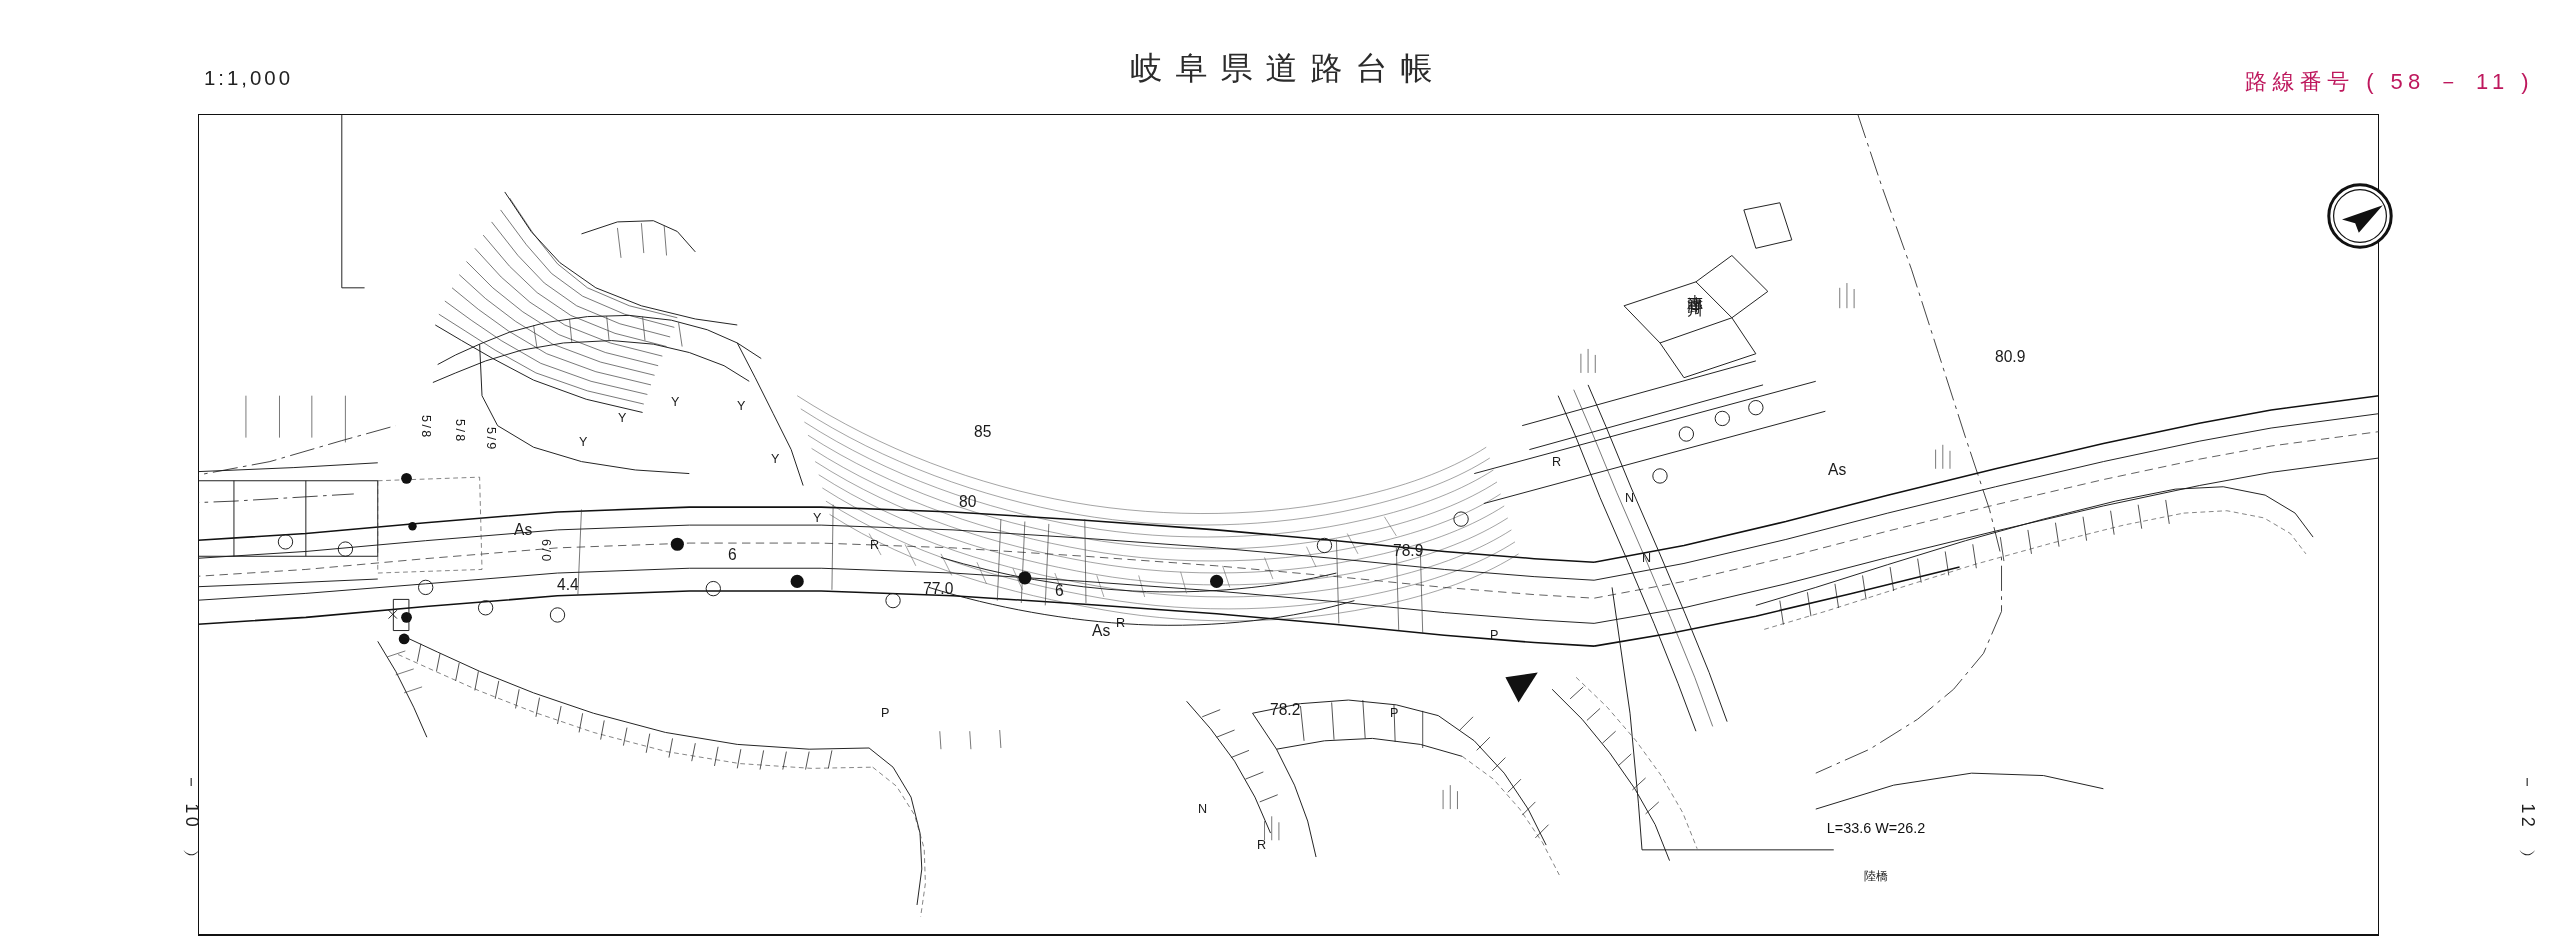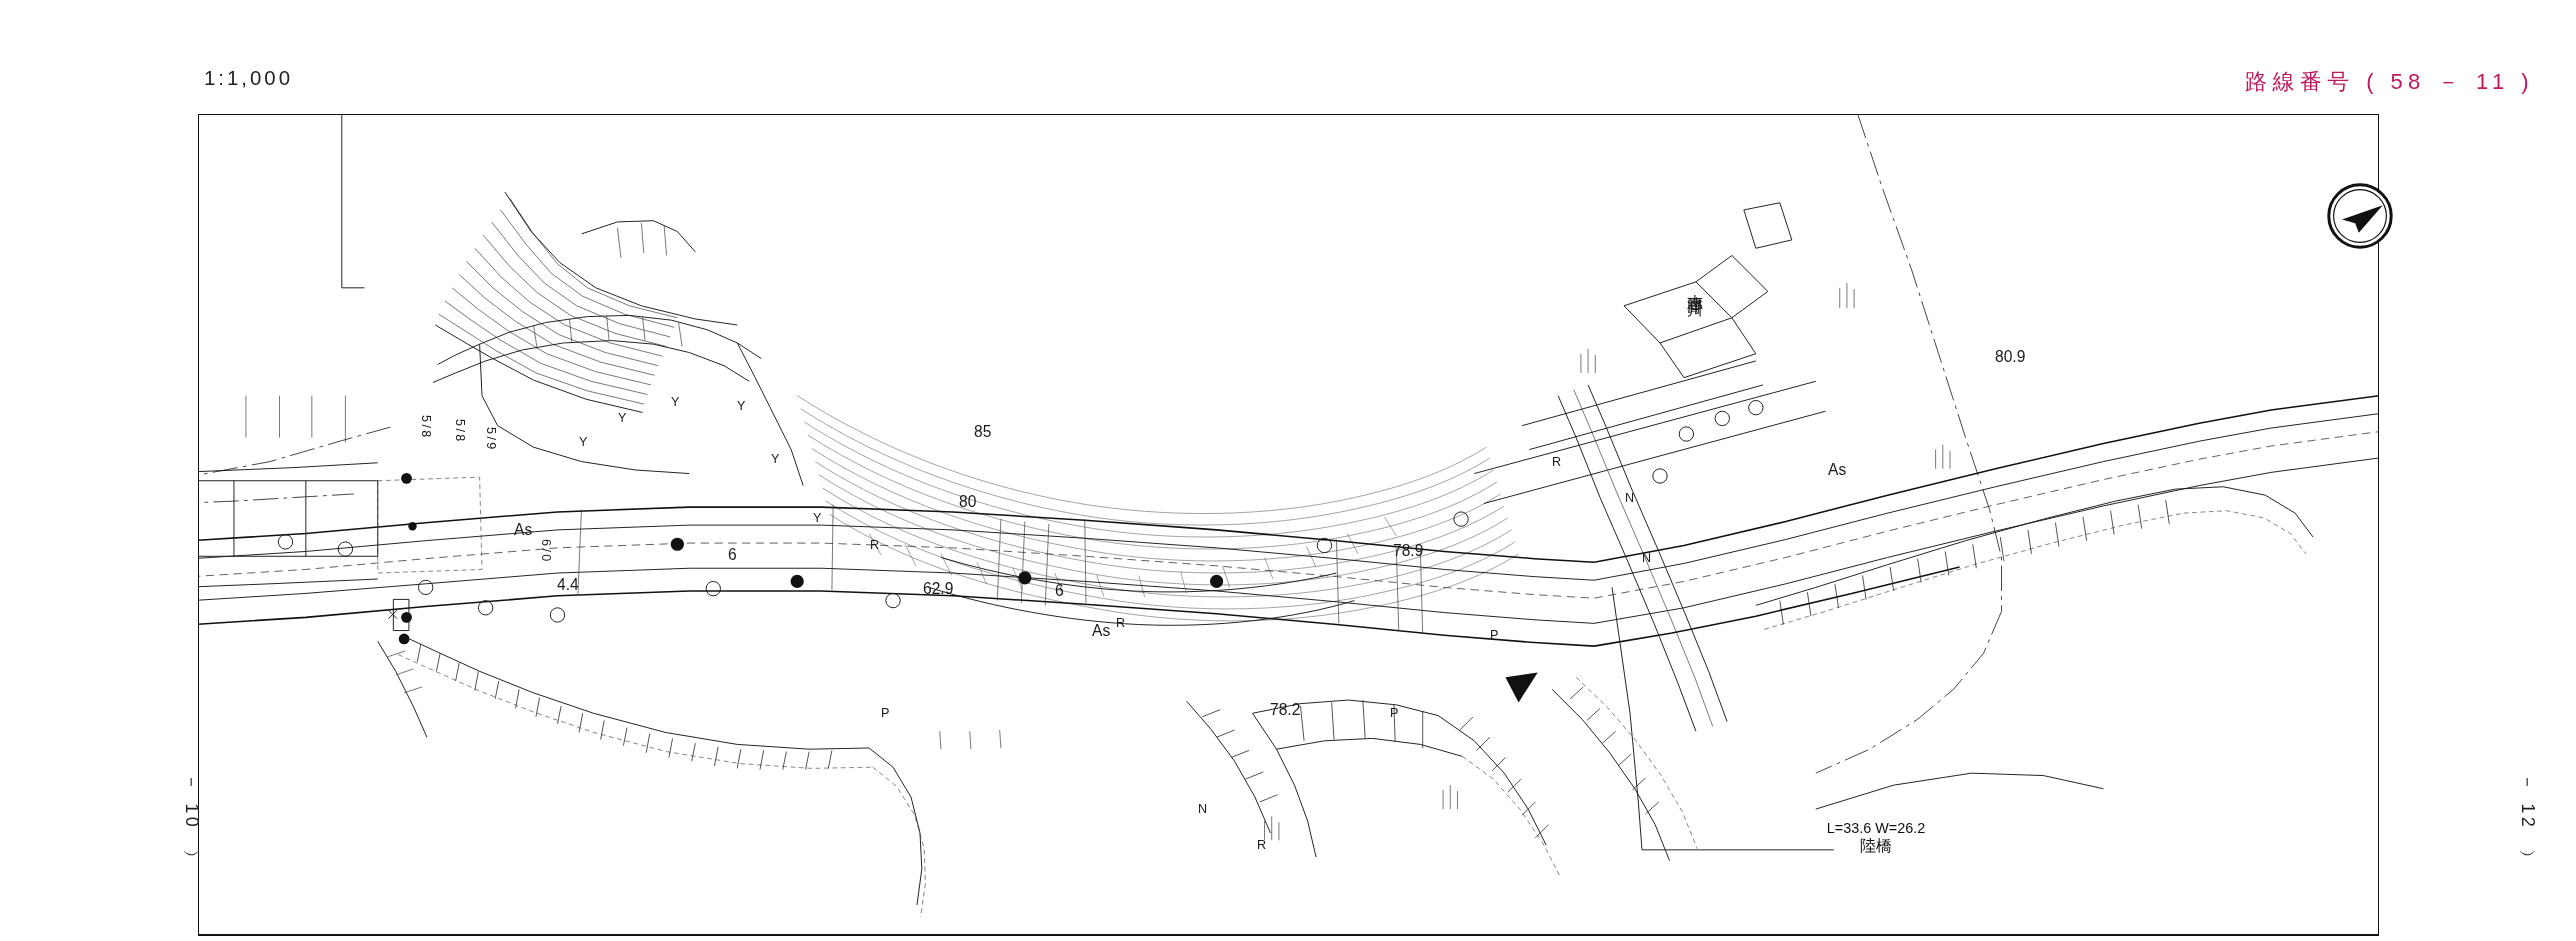--- a/index.html
+++ b/index.html
@@ -116,28 +116,29 @@
     letter-spacing: 2.4px;
   }
 
   .bridge-label {
     position: absolute;
     text-align: center;
     font-size: 14.4px;
     color: #111;
     white-space: nowrap;
   }
-  .bridge-label .sub { display: block; font-size: 16px; }
+  .bridge-label .sub { display: block; font-size: 12px; margin-top: 32px; }
 </style>
 </head>
 <body>
 
 <div id="sheet">
 
   <div class="scale-label">1:1,000</div>
+  <div class="sheet-title">岐阜県道路台帳</div>
   <div class="route-no">路線番号 ( 58 － 11 )</div>
 
   <div class="frame-outer"></div>
   <div class="frame-bottom-line"></div>
 
   <div class="edge-label edge-left">－ 10 ）</div>
   <div class="edge-label edge-right">－ 12 ）</div>
 
   <div class="compass">
     <svg width="84" height="84" viewBox="0 0 140 140">
@@ -355,21 +356,21 @@
 
   <div class="anno vert" style="left:1684px; top:282px;">志津野川</div>
 
   <div class="anno" style="left:1995px; top:348px;text-align:right;">80.9</div>
   <div class="anno" style="left:1393px; top:542px;">78.9</div>
   <div class="anno" style="left:1222px; top:701px;margin-left:48px;">78.2</div>
   <div class="anno" style="left:557px; top:576px;">4.4</div>
 
   <div class="anno" style="left:974px; top:423px;">85</div>
   <div class="anno" style="left:959px; top:493px;">80</div>
-  <div class="anno" style="left:923px; top:580px;">62.9</div>
+  <div class="anno" style="left:923px; top:580px;">77.0</div>
 
   <div class="anno" style="left:1055px; top:582px;">6</div>
   <div class="anno" style="left:728px; top:546px;">6</div>
 
   <div class="anno" style="left:514px; top:521px;">As</div>
   <div class="anno" style="left:1092px; top:622px;">As</div>
   <div class="anno" style="left:1828px; top:461px;">As</div>
 
   <div class="anno small vert" style="left:419px; top:415px;">5/8</div>
   <div class="anno small vert" style="left:453px; top:419px;">5/8</div>

